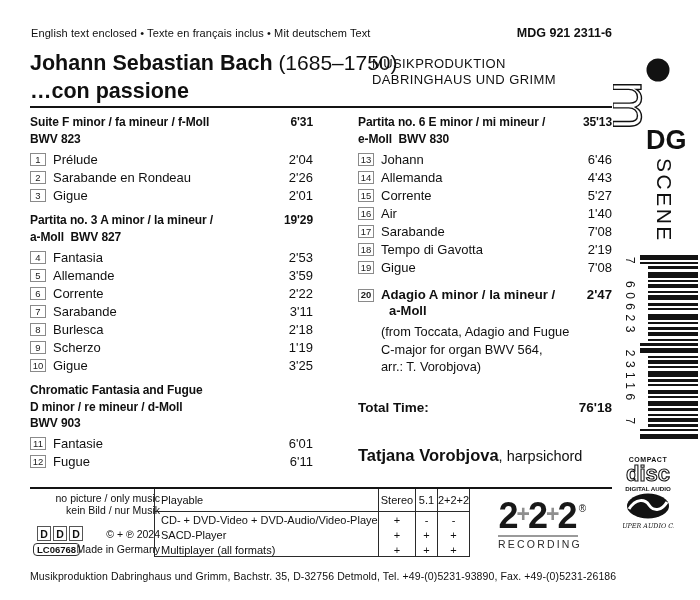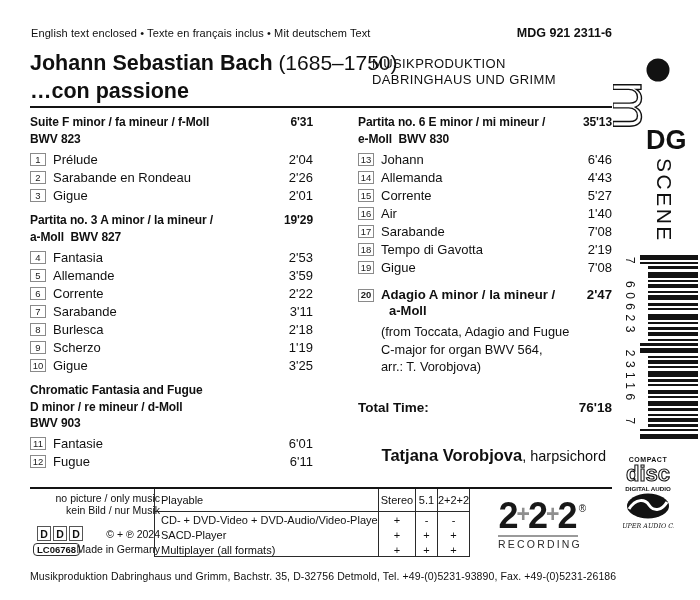--- a/index.html
+++ b/index.html
@@ -28,21 +28,21 @@
   .trow{display:flex;align-items:center;height:18px;font-size:13px}
   .tno{width:16px;height:13px;border:1px solid #8a8a8a;display:flex;align-items:center;justify-content:center;font-size:9.5px;margin-right:7px;flex:none;color:#222}
   .tname{flex:1}
   .adagio{margin-top:11px}
   .adg-h{display:flex;align-items:baseline;font-weight:bold;font-size:13.2px;line-height:16px}
   .adg-h .tno{align-self:center}
   .adg-h2{margin-left:31px;font-weight:bold;font-size:13px;line-height:16px}
   .adg-note{margin-left:23px;font-size:12.8px;line-height:17.5px;margin-top:4px}
   .total{display:flex;font-weight:bold;font-size:13.5px;margin-top:24px}
   .total .g-title{flex:1}
-  .artist{position:absolute;left:366px;top:446px;width:240px;text-align:right;white-space:nowrap}
+  .artist{position:absolute;left:358px;top:446px;width:240px;text-align:left;white-space:nowrap}
   .artist-name{font-size:16.5px;font-weight:bold}
   .artist-role{font-size:14.5px}
 
   
   .dg{position:absolute;left:646px;top:127px;font-size:27px;font-weight:bold;line-height:27px;letter-spacing:0}
   .scene{position:absolute;left:676px;top:158px;font-size:21px;letter-spacing:2.5px;transform:rotate(90deg);transform-origin:0 0;white-space:nowrap}
   .bcnum{position:absolute;left:637px;top:257px;font-size:12px;letter-spacing:4.5px;word-spacing:5px;transform:rotate(90deg);transform-origin:0 0;white-space:nowrap}
   .svgabs{position:absolute}
 
   

